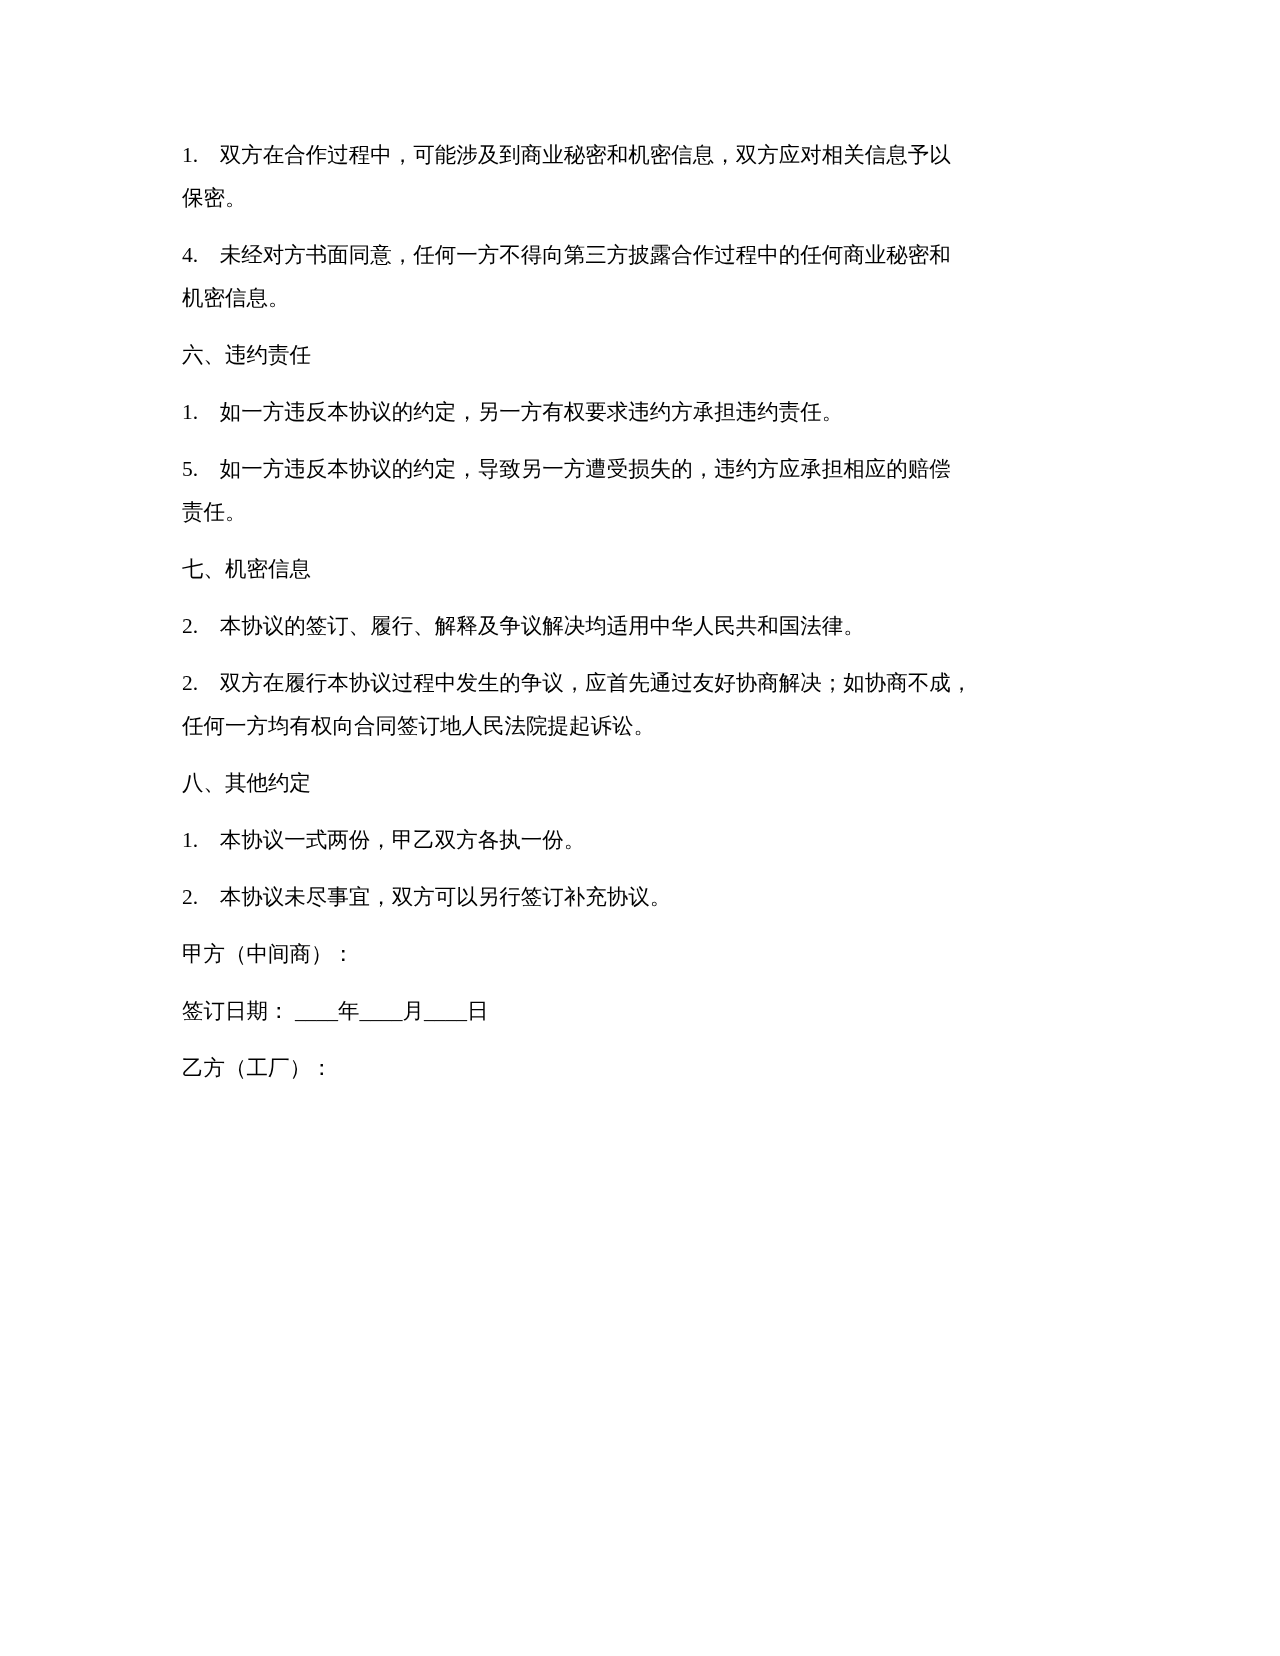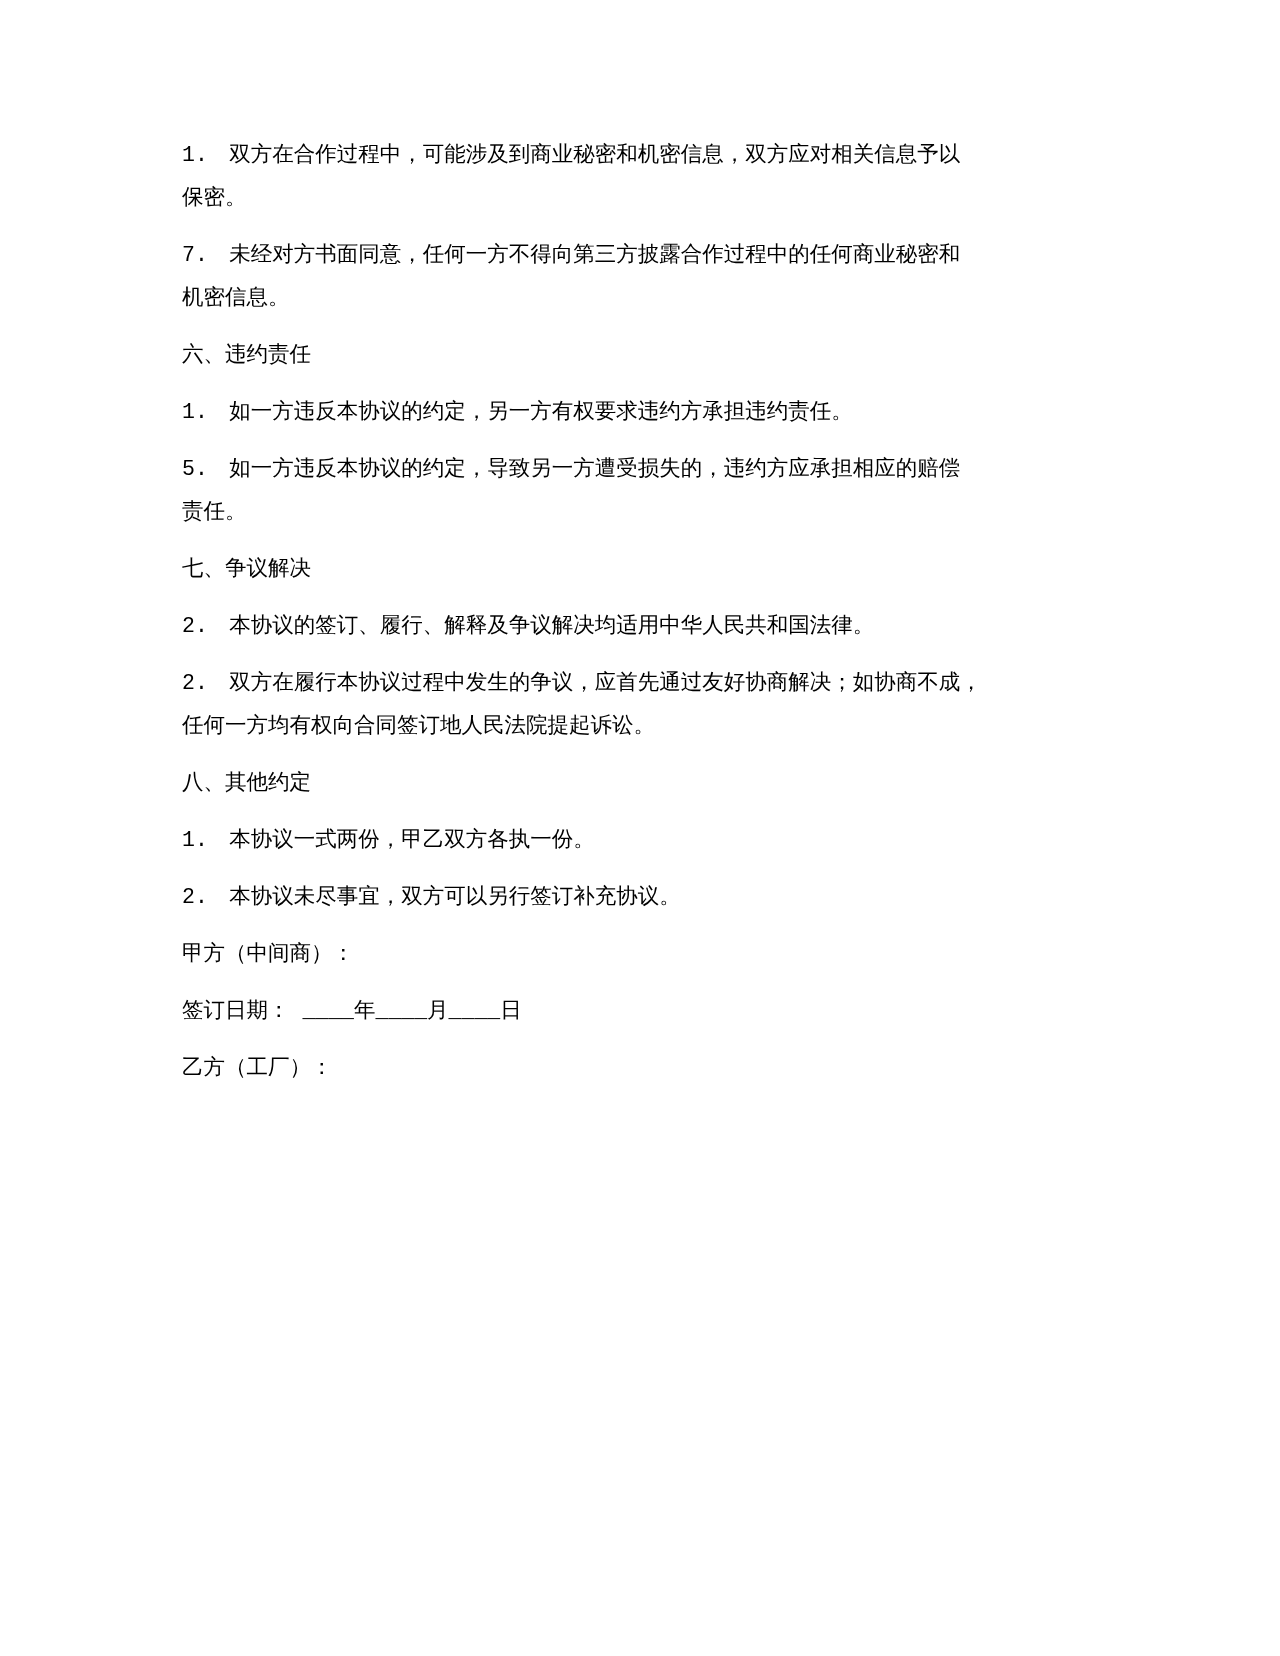--- a/index.html
+++ b/index.html
@@ -6,21 +6,21 @@
     margin: 0;
     padding: 0;
     background: #ffffff;
   }
   .page {
     position: relative;
     width: 1280px;
     height: 1656px;
     background: #ffffff;
     overflow: hidden;
-    font-family: Liberation Mono, monospace;
+    font-family: Liberation Serif, serif;
     color: #000000;
   }
   .content {
     position: absolute;
     left: 182px;
     top: 134px;
   }
   .para {
     margin: 0 0 14px 0;
     padding: 0;
@@ -38,39 +38,39 @@
 
 <div class="page">
   <div class="content">
 
     <p class="para">
       <span class="line">1.　双方在合作过程中，可能涉及到商业秘密和机密信息，双方应对相关信息予以</span>
       <span class="line">保密。</span>
     </p>
 
     <p class="para">
-      <span class="line">7.　未经对方书面同意，任何一方不得向第三方披露合作过程中的任何商业秘密和</span>
+      <span class="line">4.　未经对方书面同意，任何一方不得向第三方披露合作过程中的任何商业秘密和</span>
       <span class="line">机密信息。</span>
     </p>
 
     <p class="para">
       <span class="line">六、违约责任</span>
     </p>
 
     <p class="para">
       <span class="line">1.　如一方违反本协议的约定，另一方有权要求违约方承担违约责任。</span>
     </p>
 
     <p class="para">
       <span class="line">5.　如一方违反本协议的约定，导致另一方遭受损失的，违约方应承担相应的赔偿</span>
       <span class="line">责任。</span>
     </p>
 
     <p class="para">
-      <span class="line">七、争议解决</span>
+      <span class="line">七、机密信息</span>
     </p>
 
     <p class="para">
       <span class="line">2.　本协议的签订、履行、解释及争议解决均适用中华人民共和国法律。</span>
     </p>
 
     <p class="para">
       <span class="line">2.　双方在履行本协议过程中发生的争议，应首先通过友好协商解决；如协商不成，</span>
       <span class="line">任何一方均有权向合同签订地人民法院提起诉讼。</span>
     </p>

